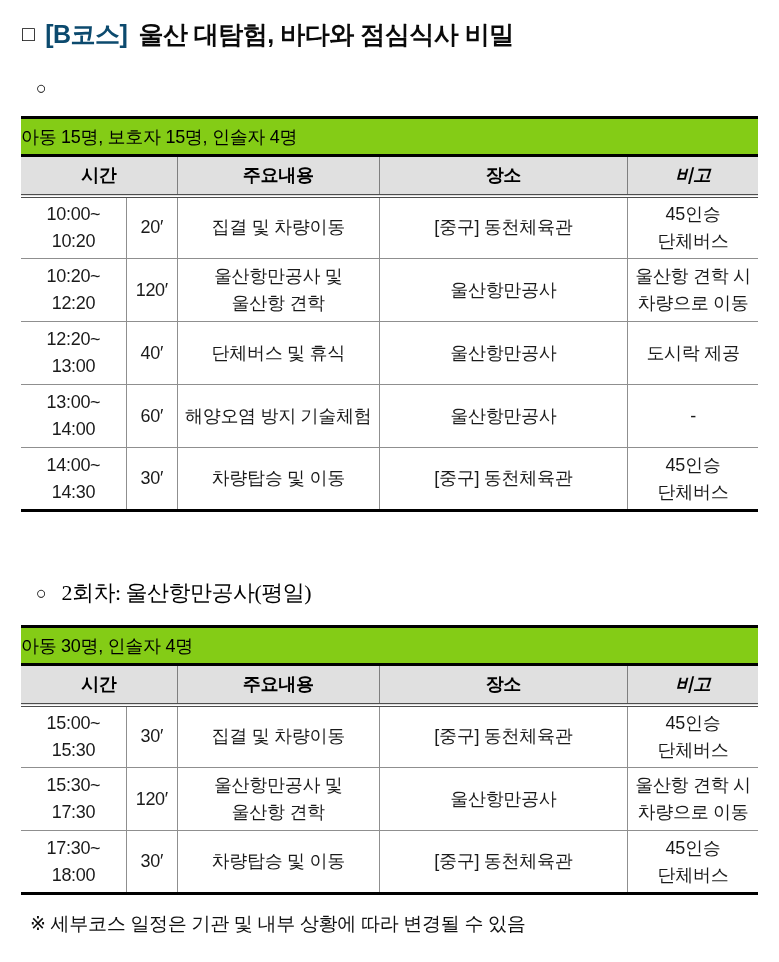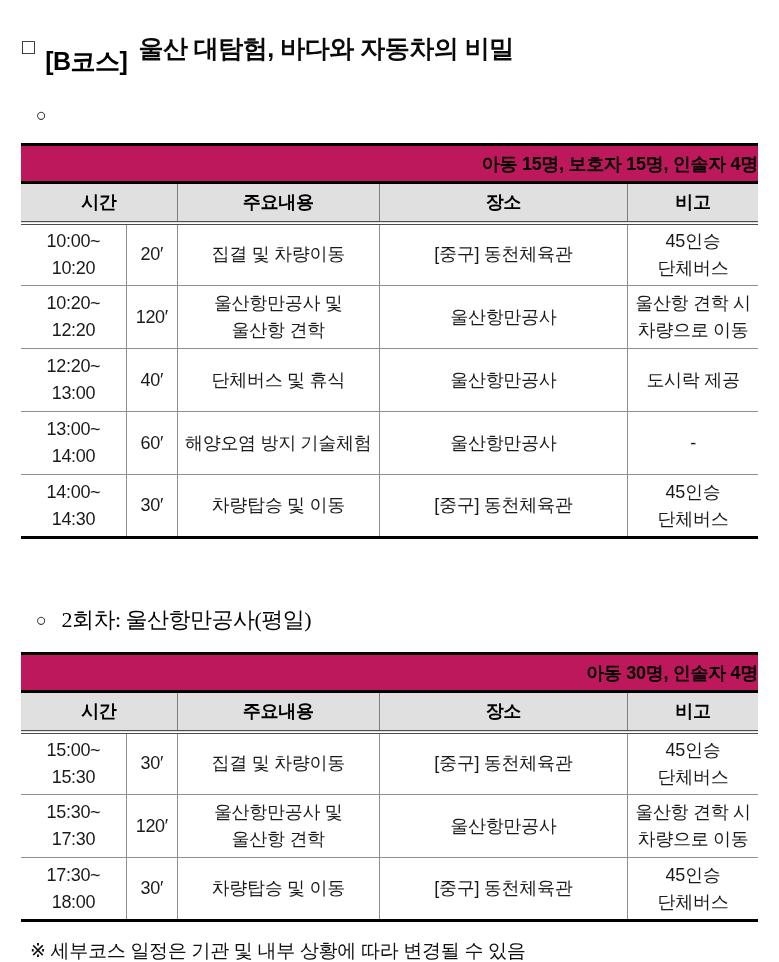--- a/index.html
+++ b/index.html
@@ -12,21 +12,21 @@
     padding:16px 21px 0 20px;
     overflow:hidden;
   }
   
   .title {
     display:flex; align-items:center; gap:11px;
     font-size:25px; font-weight:800; letter-spacing:-0.5px;
     margin:2px 0 0 2px; white-space:nowrap;
   }
   .title .checkbox { font-weight:400; font-size:21px; transform:translateY(-1px); }
-  .title .tag { color:#000000;margin-top:27px; }
+  .title .tag { color:#0c4a6e; }
   .title .text { color:#0a0a0a; }
   
   .section-heading {
     display:flex; align-items:center; gap:15px;
     font-family:"Liberation Serif","DejaVu Serif",serif;
     font-size:22px; font-weight:500; letter-spacing:-0.5px;
     margin:0 0 0 16px;
   }
   .section-heading .bullet { font-size:18px; font-weight:400; }
   .sec1 { margin-top:27px; }
@@ -37,31 +37,31 @@
     border-collapse:collapse; table-layout:fixed;
     border-top:3px solid #000; border-bottom:3px solid #000;
     font-size:18px; letter-spacing:-0.3px;
   }
   col.c-time   { width:14.3%; }
   col.c-dur    { width:6.9%;  }
   col.c-main   { width:27.4%; }
   col.c-place  { width:33.7%; }
   col.c-note   { width:17.7%; }
   .caption-cell {
-    background:#be185d; font-weight:700; text-align:right;
+    background:#84cc16; font-weight:400; text-align:left;
     height:38px; border-bottom:3px solid #000; font-size:18px;
   }
   th {
     background:#e0e0e0; font-weight:700; text-align:center;
     height:40px; font-size:18px;
     border:1px solid #7f7f7f; border-top:none;
     border-bottom:4px double #4d4d4d;
   }
   th:first-child { border-left:none; }
-  th:last-child  { border-right:none; }
+  th:last-child  { border-right:none;font-style:italic; }
   td.cell {
     height:63px; text-align:center; vertical-align:middle;
     border:1px solid #8f8f8f;
     white-space:pre-line; line-height:1.5; color:#1a1a1a;
   }
   tr td.cell:first-child { border-left:none; }
   tr td.cell:last-child  { border-right:none;text-align:center; }
   
   .footnote {
     margin:16px 0 0 10px;
@@ -70,21 +70,21 @@
   }
 </style>
 </head>
 <body>
 
 <div class="page">
 
   <h1 class="title">
     <span class="checkbox">□</span>
     <span class="tag">[B코스]</span>
-    <span class="text">울산 대탐험, 바다와 자동차의 비밀</span>
+    <span class="text">울산 대탐험, 바다와 점심식사 비밀</span>
   </h1>
 
   <div class="section sec1">
     <h2 class="section-heading">
       <span class="bullet">○</span>
     </h2>
 
     <table>
       <colgroup>
         <col class="c-time">

